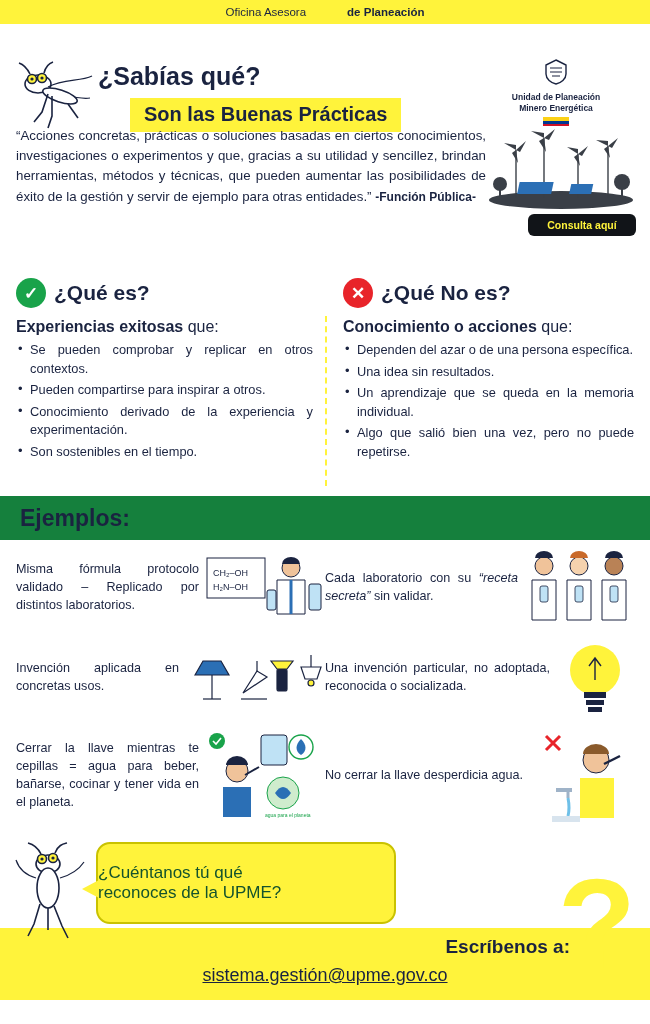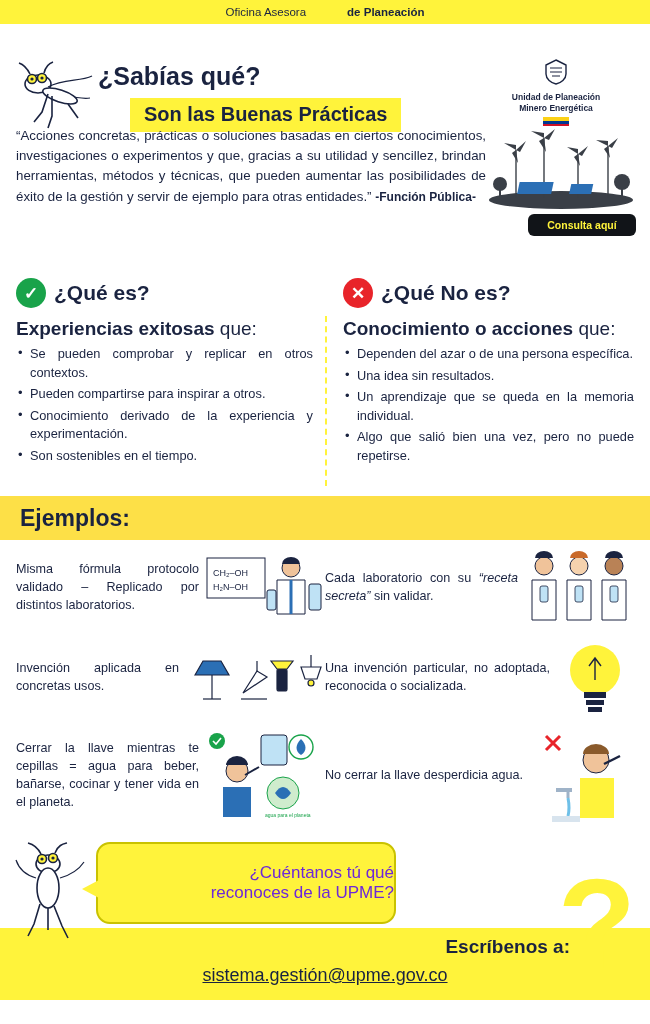--- a/index.html
+++ b/index.html
@@ -155,21 +155,21 @@
     width: 30px; height: 30px; border-radius: 50%;
     display: flex; align-items: center; justify-content: center;
     color: #fff; font-size: 17px; font-weight: 700;
   }
   .badge.ok { background: #19a34a; }
   .badge.no { background: #e8242a; }
   .col-title {
     font-size: 21px; font-weight: 700; color: #1a2340;
   }
   .col-sub {
-    font-size: 19px; color: #1a2340; margin-bottom: 5px;
+    font-size: 16px; color: #1a2340; margin-bottom: 5px;
   }
   .col-sub b { font-weight: 700; }
   ul.bullets { list-style: none; }
   ul.bullets li {
     position: relative;
     padding-left: 14px;
     font-size: 12.8px;
     line-height: 1.45;
     color: #1a2340;
     margin-bottom: 3px;
@@ -178,21 +178,21 @@
   ul.bullets li:before {
     content: "•";
     position: absolute;
     left: 2px;
     top: -1px;
     font-size: 13px;
   }
 
   
   .ejemplos-band {
-    background: #fde047;
+    background: #15803d;
     height: 44px;
     display: flex;
     align-items: center;
     padding-left: 20px;
     margin-top: 2px;
   }
   .ejemplos-band span {
     font-size: 23px;
     font-weight: 700;
     color: #1a2340;
@@ -239,23 +239,23 @@
     position: absolute;
     left: 96px;
     top: 8px;
     width: 300px;
     height: 82px;
     background: #fff33b;
     border: 2px solid #c9c200;
     border-radius: 14px;
     display: flex;
     flex-direction: column;
-    align-items: flex-end;
+    align-items: flex-start;
     justify-content: center;
-    color: #6d28d9;
+    color: #14532d;
   }
   .bubble:after {
     content: "";
     position: absolute;
     left: -16px;
     top: 36px;
     width: 0; height: 0;
     border-top: 9px solid transparent;
     border-bottom: 9px solid transparent;
     border-right: 17px solid #fff33b;

